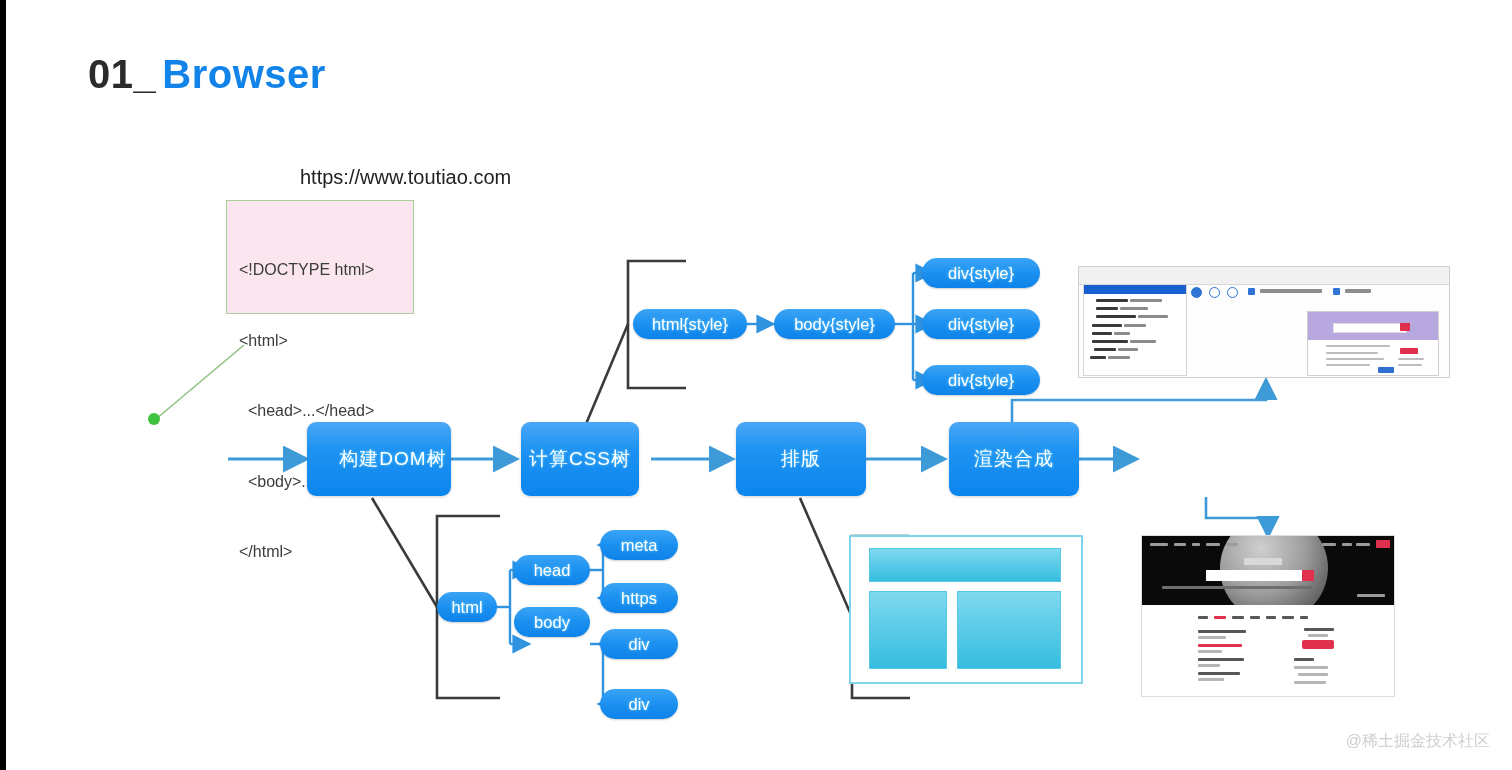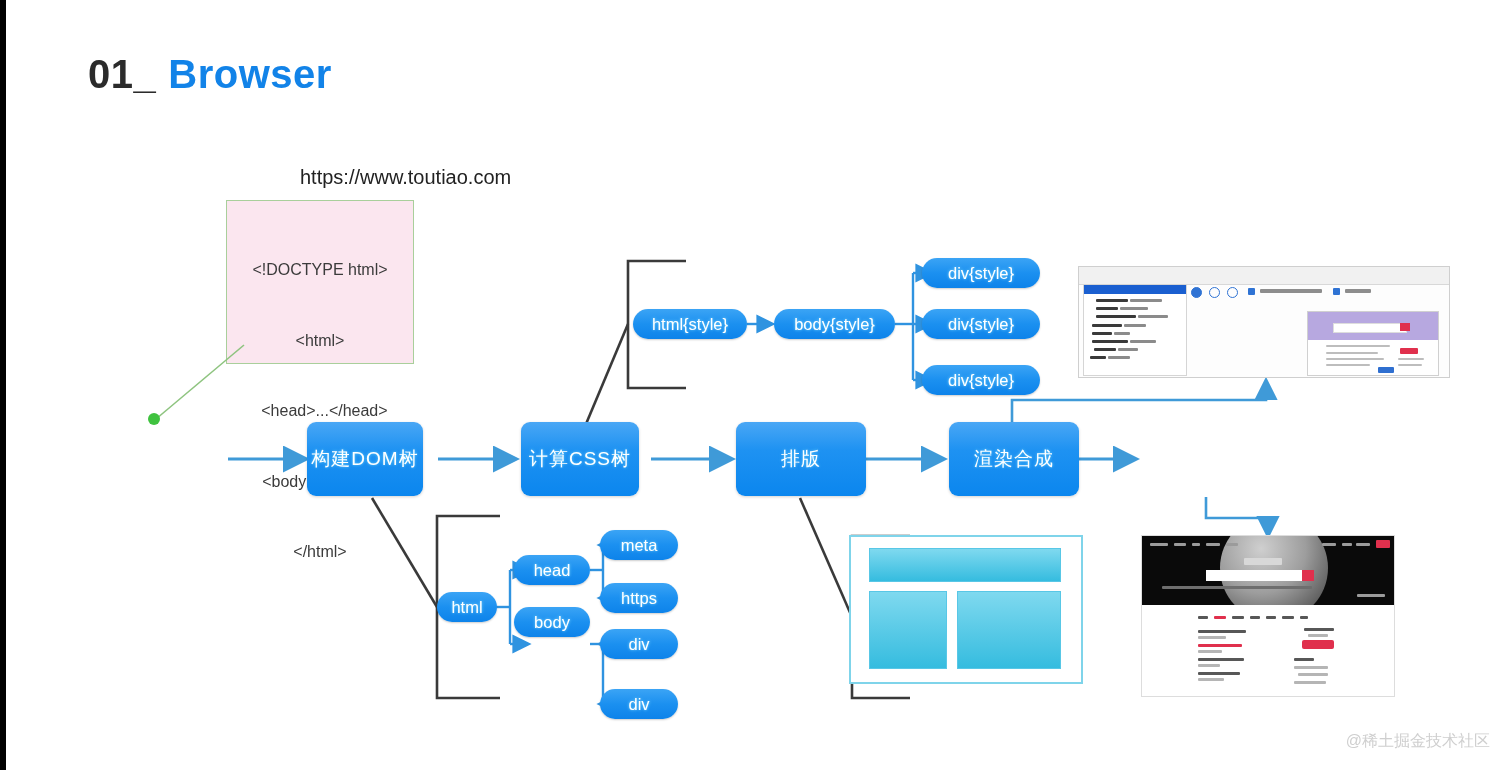--- a/index.html
+++ b/index.html
@@ -8,31 +8,31 @@
     background:#ffffff;
     font-family:"Liberation Sans","DejaVu Sans",sans-serif;
     overflow:hidden;position:relative;
   }
   .edge-strip{position:absolute;left:0;top:0;width:6px;height:770px;background:#000;}
   .canvas{position:absolute;left:0;top:0;width:1512px;height:770px;}
 
   
   .title{position:absolute;left:88px;top:52px;font-size:40px;font-weight:600;letter-spacing:.5px;white-space:nowrap;}
   .title .num{color:#2b2b2b;}
-  .title .word{color:#1283e8;margin-left:12px;}
+  .title .word{color:#1283e8;margin-left:6px;}
 
   
   .url{position:absolute;left:300px;top:166px;font-size:20px;color:#222;white-space:nowrap;}
 
   
   .codebox{
-    position:absolute;left:226px;top:200px;width:188px;height:164px;
+    position:absolute;left:226px;top:200px;width:188px;height:114px;
     background:#fbe6ef;border:1.5px solid #a9cf9b;
     padding:10px 12px;box-sizing:border-box;
-    font-size:16px;line-height:23.5px;color:#3b3b3b;white-space:pre;text-align:center;
+    font-size:16px;line-height:23.5px;color:#3b3b3b;white-space:pre;
   }
   .codeline{white-space:pre;}
 
   
   .flowbox{
     position:absolute;height:74px;border-radius:9px;
     background:linear-gradient(180deg,#4aa7f5 0%,#1e92f2 38%,#0b86ee 100%);
     box-shadow:0 1px 3px rgba(0,0,0,.18);
     display:flex;align-items:center;justify-content:center;
     color:#fff;font-size:19px;letter-spacing:1px;
@@ -161,21 +161,21 @@
     <polyline points="590,644 603,644" fill="none" stroke="#2f93e0" stroke-width="2.4"></polyline>
     <polyline points="603,644 603,704" fill="none" stroke="#2f93e0" stroke-width="2.4"></polyline>
     <line x1="603" y1="644" x2="600" y2="644" stroke="#2f93e0" stroke-width="2.4" marker-end="url(#arrBlueSm)"></line>
     <line x1="603" y1="704" x2="600" y2="704" stroke="#2f93e0" stroke-width="2.4" marker-end="url(#arrBlueSm)"></line>
 
     <polyline points="1012,422 1012,400 1266,400 1266,382" fill="none" stroke="#3f9ad8" stroke-width="2.6" marker-end="url(#arrBlue)"></polyline>
 
     <polyline points="1206,497 1206,518 1268,518 1268,534" fill="none" stroke="#3f9ad8" stroke-width="2.6" marker-end="url(#arrBlue)"></polyline>
   </svg>
 
-  <div class="flowbox" style="left:307px;top:422px;width:116px;">
+  <div class="flowbox" style="left:307px;top:422px;width:116px;padding-left:28px;">
     <span>构建DOM树</span>
   </div>
   <div class="flowbox" style="left:521px;top:422px;width:118px;">
     <span>计算CSS树</span>
   </div>
   <div class="flowbox" style="left:736px;top:422px;width:130px;">
     <span>排版</span>
   </div>
   <div class="flowbox" style="left:949px;top:422px;width:130px;">
     <span>渲染合成</span>

